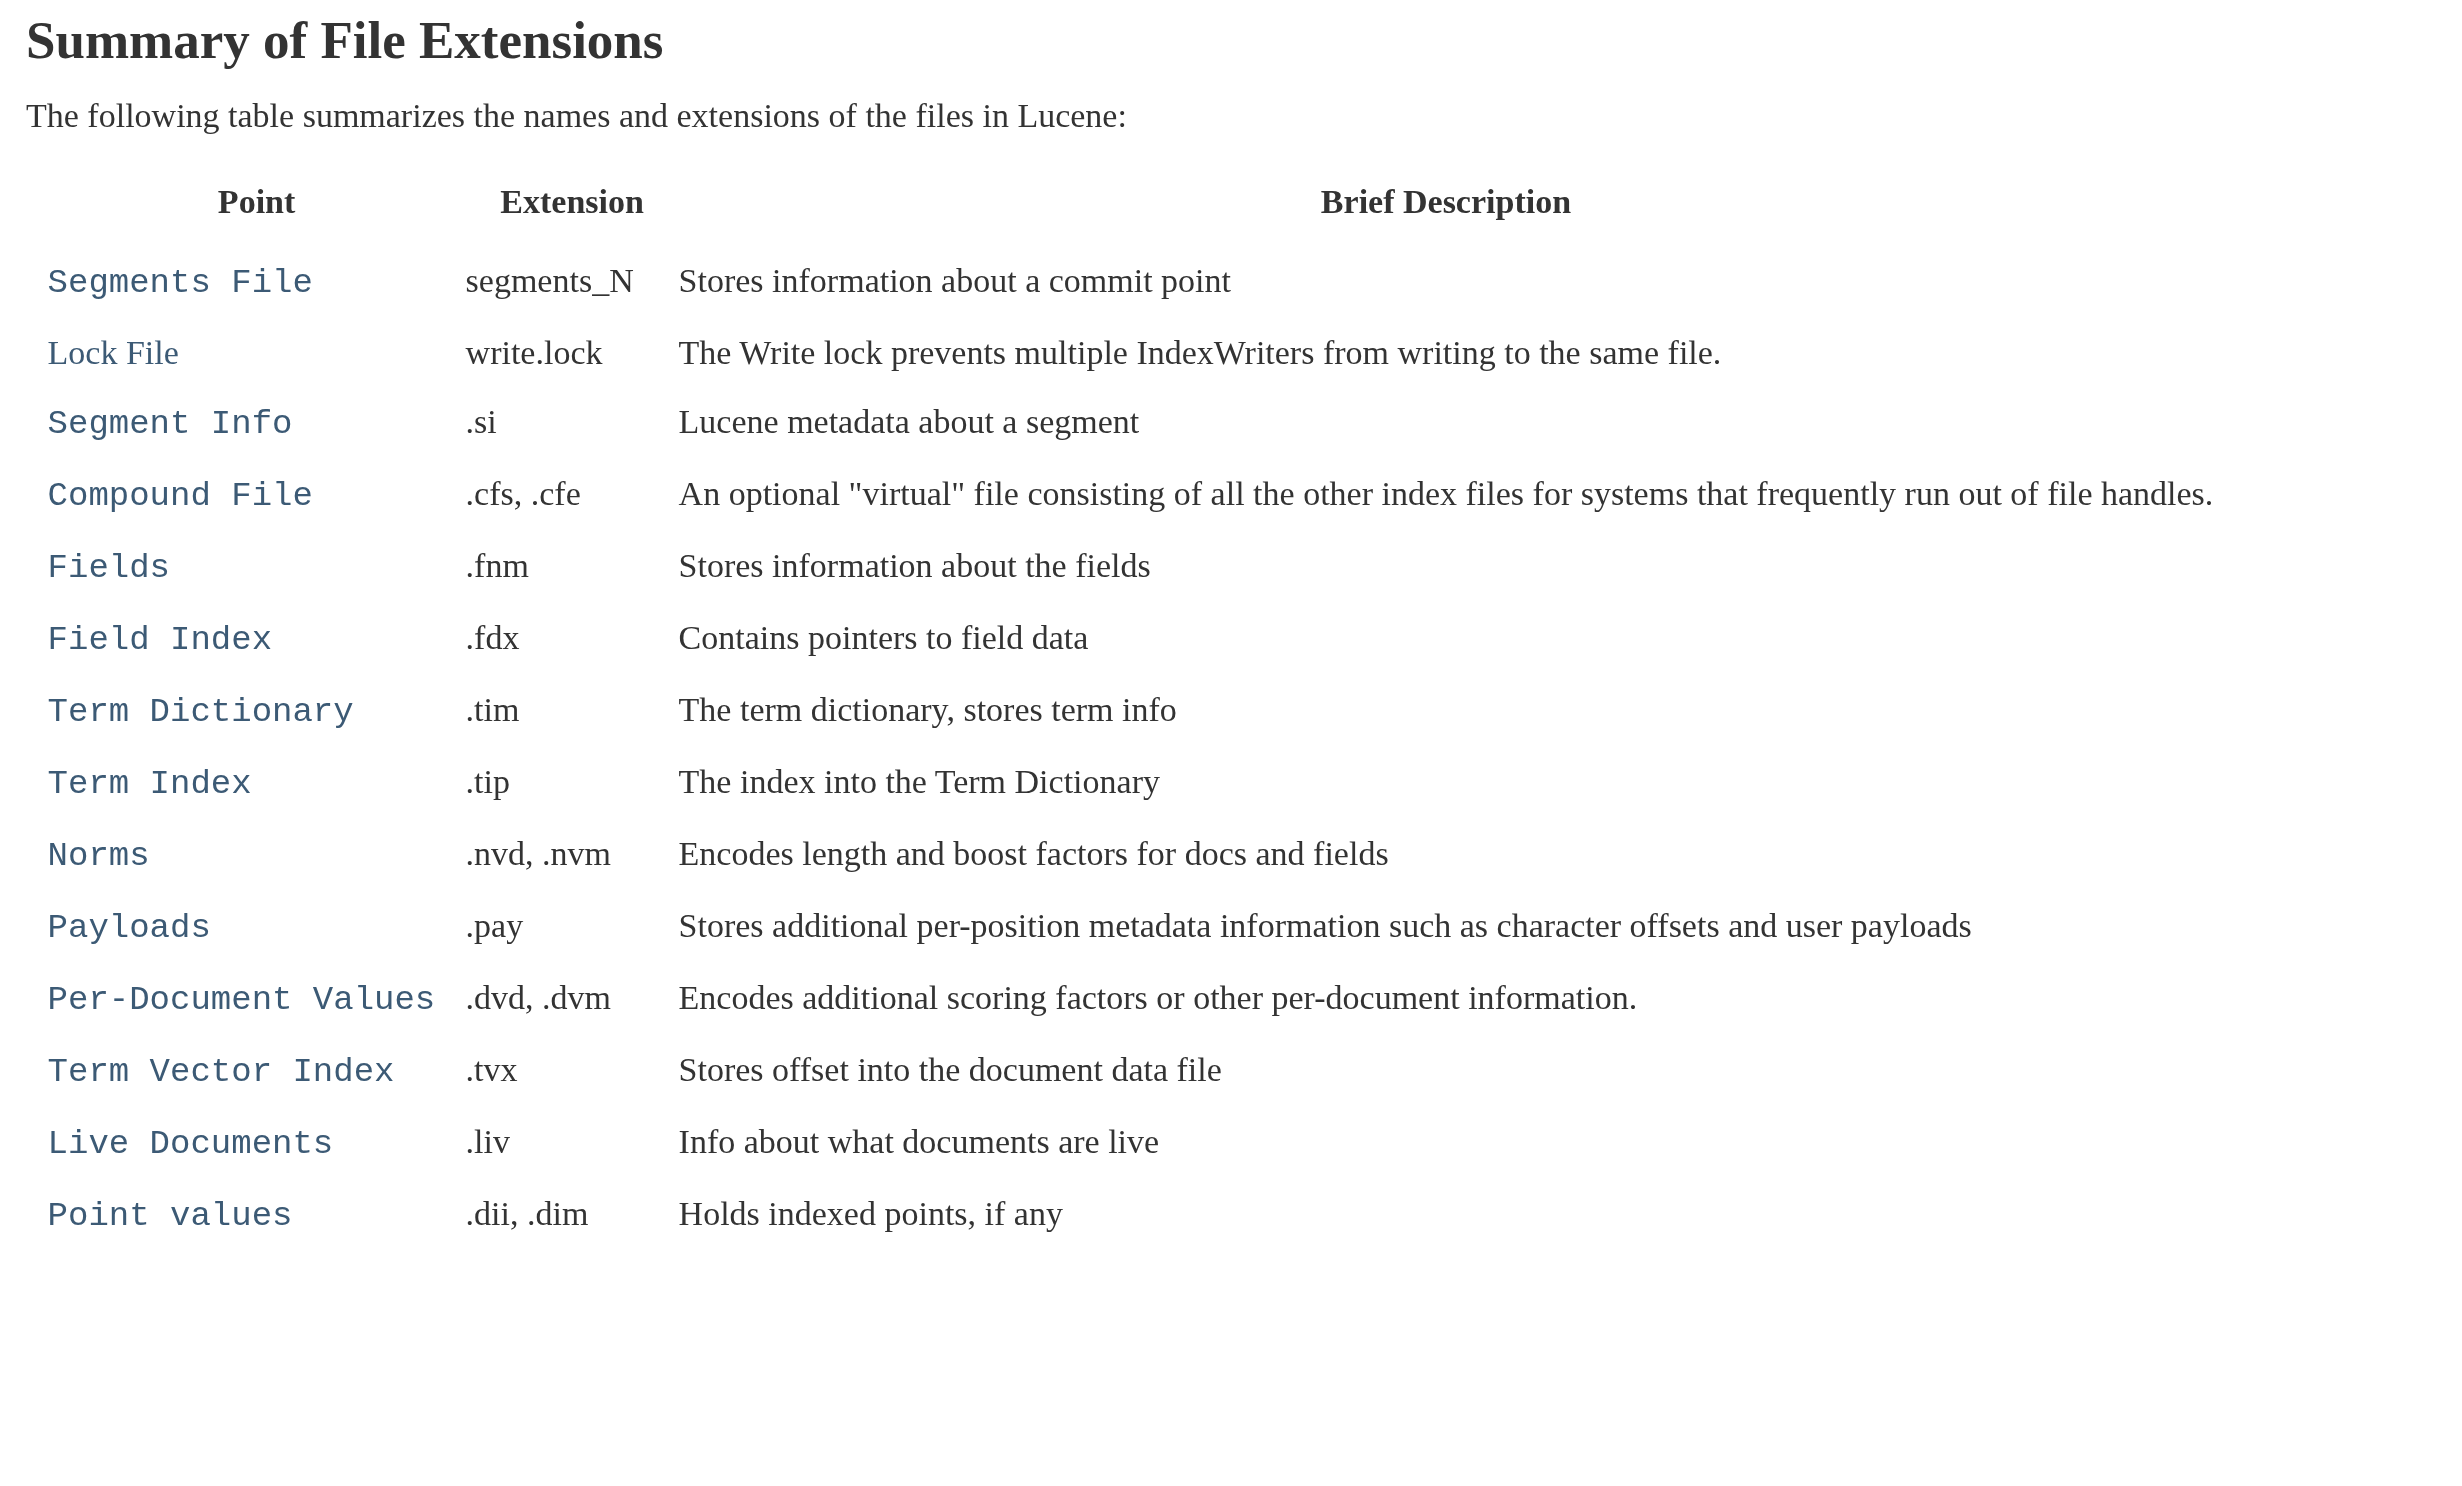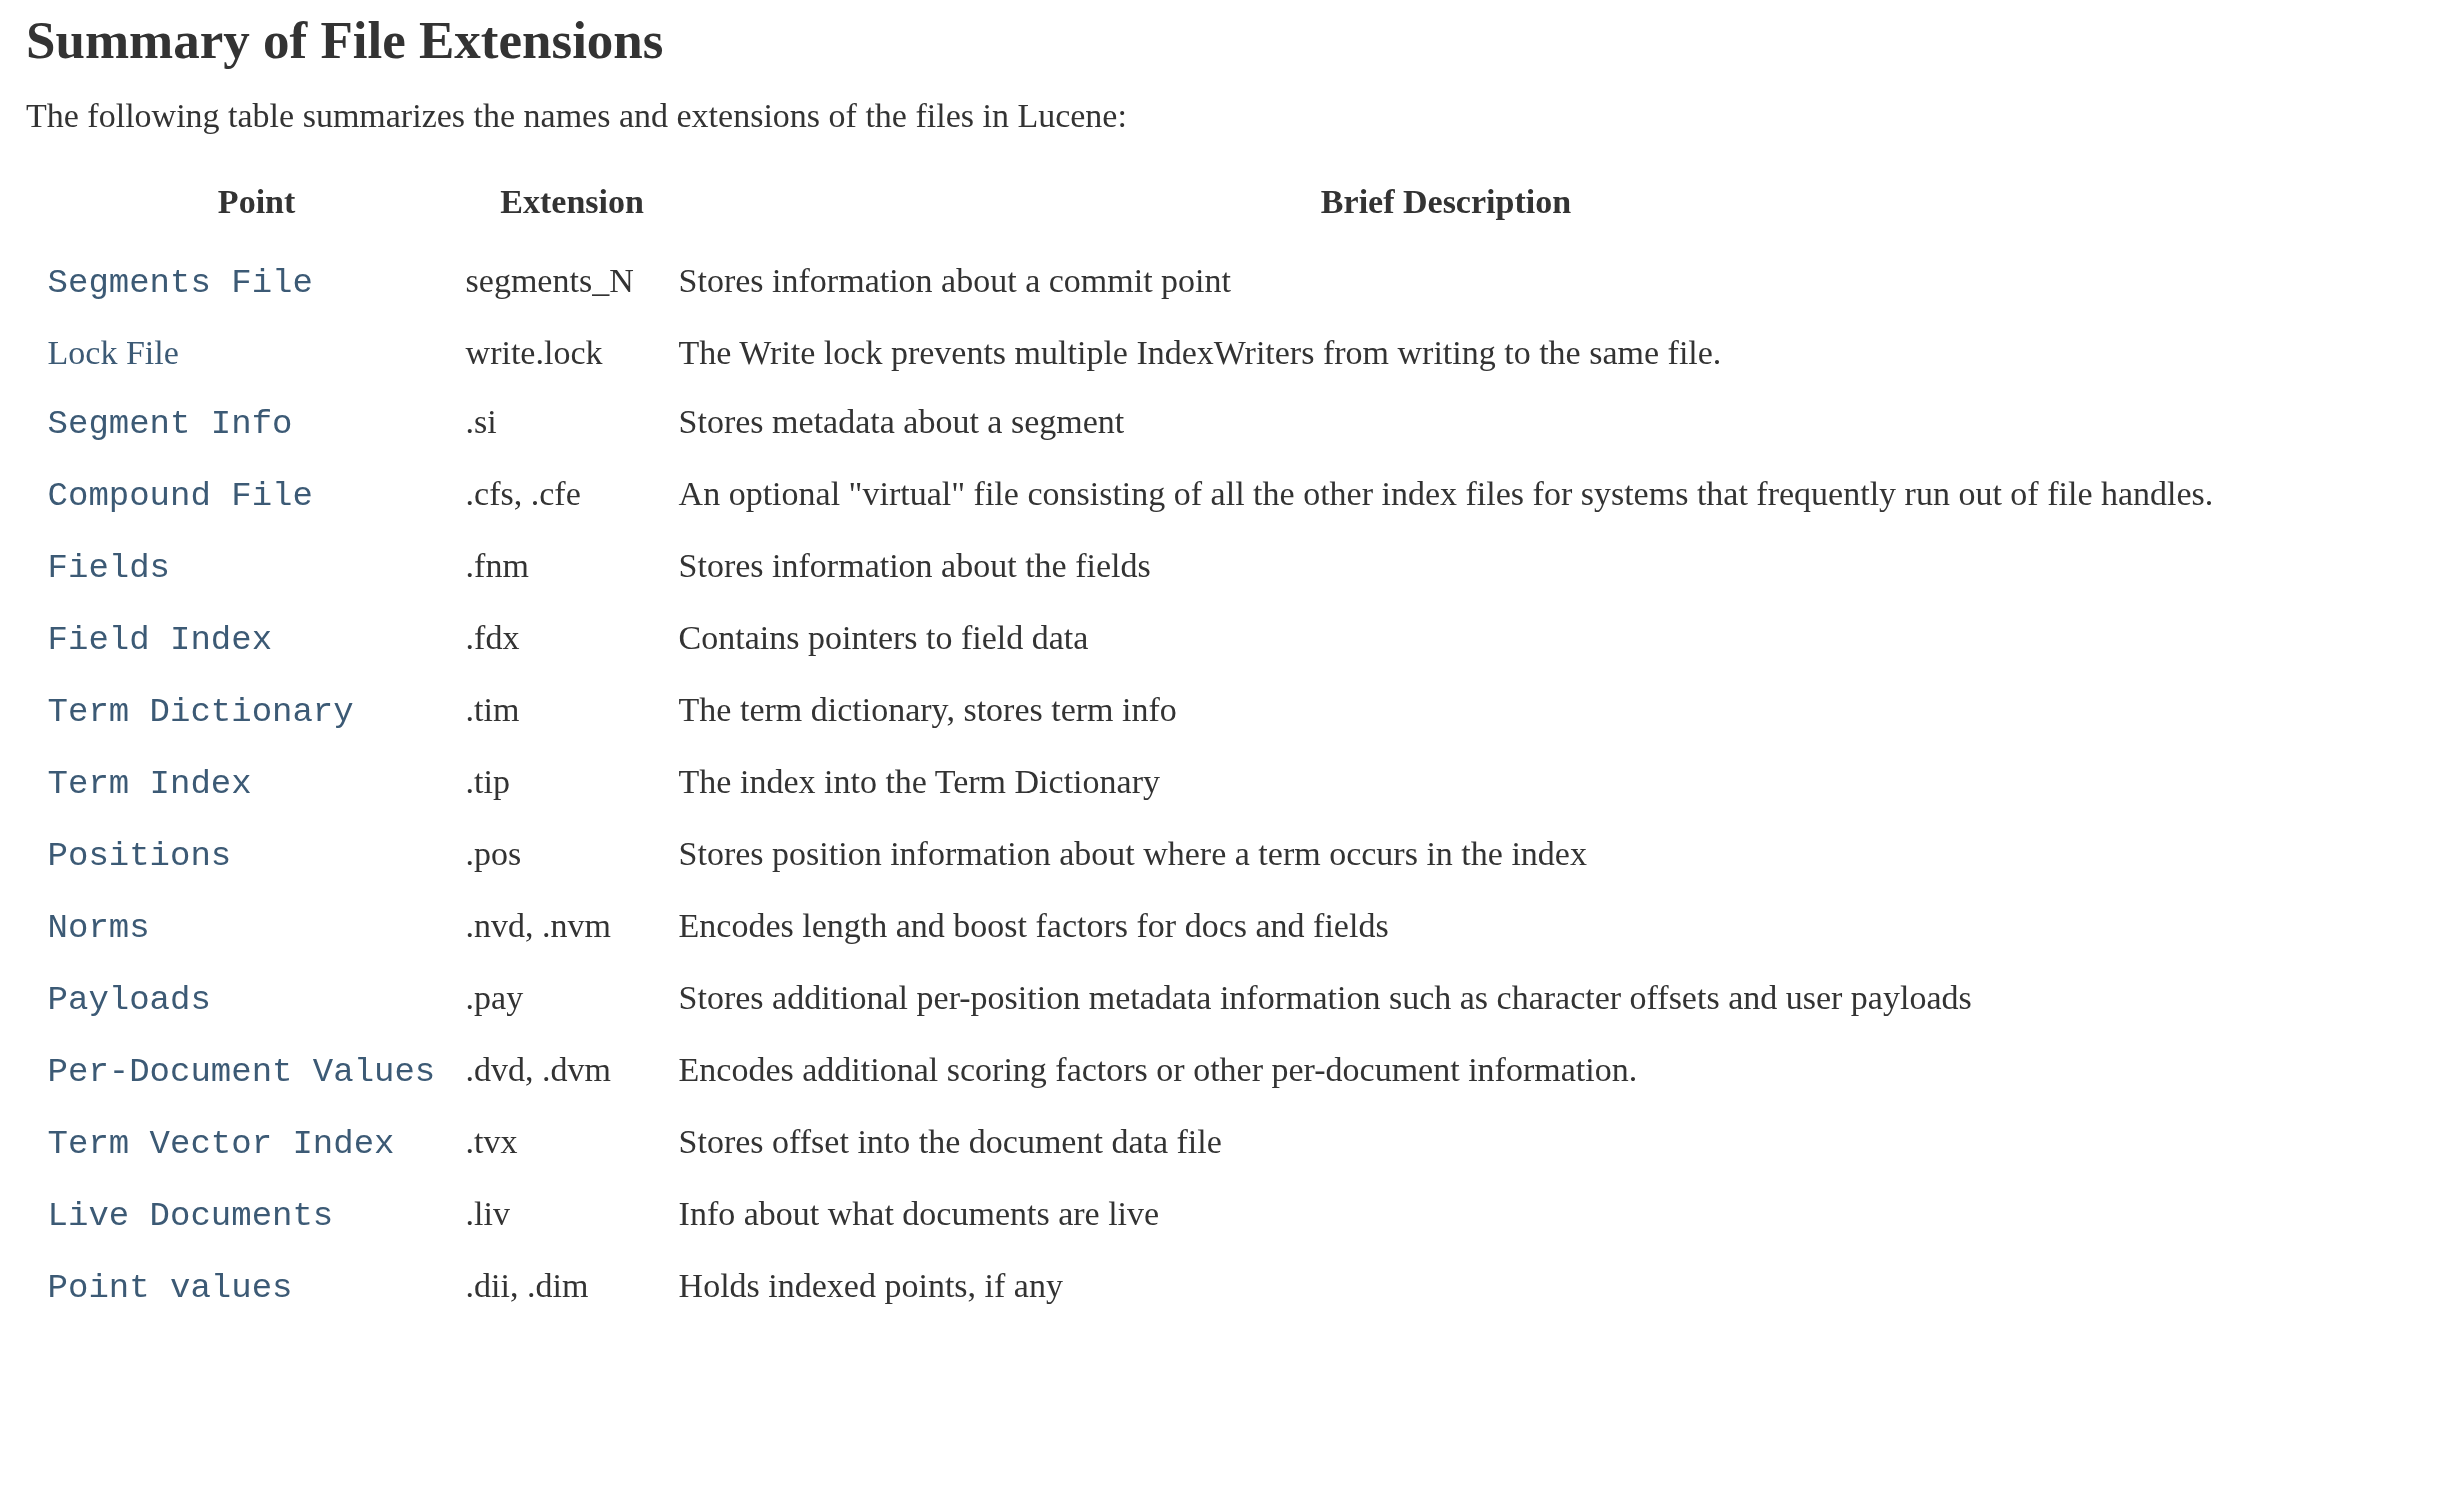--- a/index.html
+++ b/index.html
@@ -98,21 +98,21 @@
         <td class="c-desc">Stores information about a commit point</td>
       </tr>
       <tr>
         <td class="c-name"><a class="file-link" href="#">Lock File</a></td>
         <td class="c-ext">write.lock</td>
         <td class="c-desc">The Write lock prevents multiple IndexWriters from writing to the same file.</td>
       </tr>
       <tr>
         <td class="c-name"><a class="file-link mono" href="#">Segment Info</a></td>
         <td class="c-ext">.si</td>
-        <td class="c-desc">Stores metadata about a segment</td>
+        <td class="c-desc">Lucene metadata about a segment</td>
       </tr>
       <tr>
         <td class="c-name"><a class="file-link mono" href="#">Compound File</a></td>
         <td class="c-ext">.cfs, .cfe</td>
         <td class="c-desc">An optional "virtual" file consisting of all the other index files for systems that frequently run out of file handles.</td>
       </tr>
       <tr>
         <td class="c-name"><a class="file-link mono" href="#">Fields</a></td>
         <td class="c-ext">.fnm</td>
         <td class="c-desc">Stores information about the fields</td>
@@ -124,25 +124,20 @@
       </tr>
       <tr>
         <td class="c-name"><a class="file-link mono" href="#">Term Dictionary</a></td>
         <td class="c-ext">.tim</td>
         <td class="c-desc">The term dictionary, stores term info</td>
       </tr>
       <tr>
         <td class="c-name"><a class="file-link mono" href="#">Term Index</a></td>
         <td class="c-ext">.tip</td>
         <td class="c-desc">The index into the Term Dictionary</td>
-      </tr>
-      <tr>
-        <td class="c-name"><a class="file-link mono" href="#">Positions</a></td>
-        <td class="c-ext">.pos</td>
-        <td class="c-desc">Stores position information about where a term occurs in the index</td>
       </tr>
       <tr>
         <td class="c-name"><a class="file-link mono" href="#">Norms</a></td>
         <td class="c-ext">.nvd, .nvm</td>
         <td class="c-desc">Encodes length and boost factors for docs and fields</td>
       </tr>
       <tr>
         <td class="c-name"><a class="file-link mono" href="#">Payloads</a></td>
         <td class="c-ext">.pay</td>
         <td class="c-desc">Stores additional per-position metadata information such as character offsets and user payloads</td>

